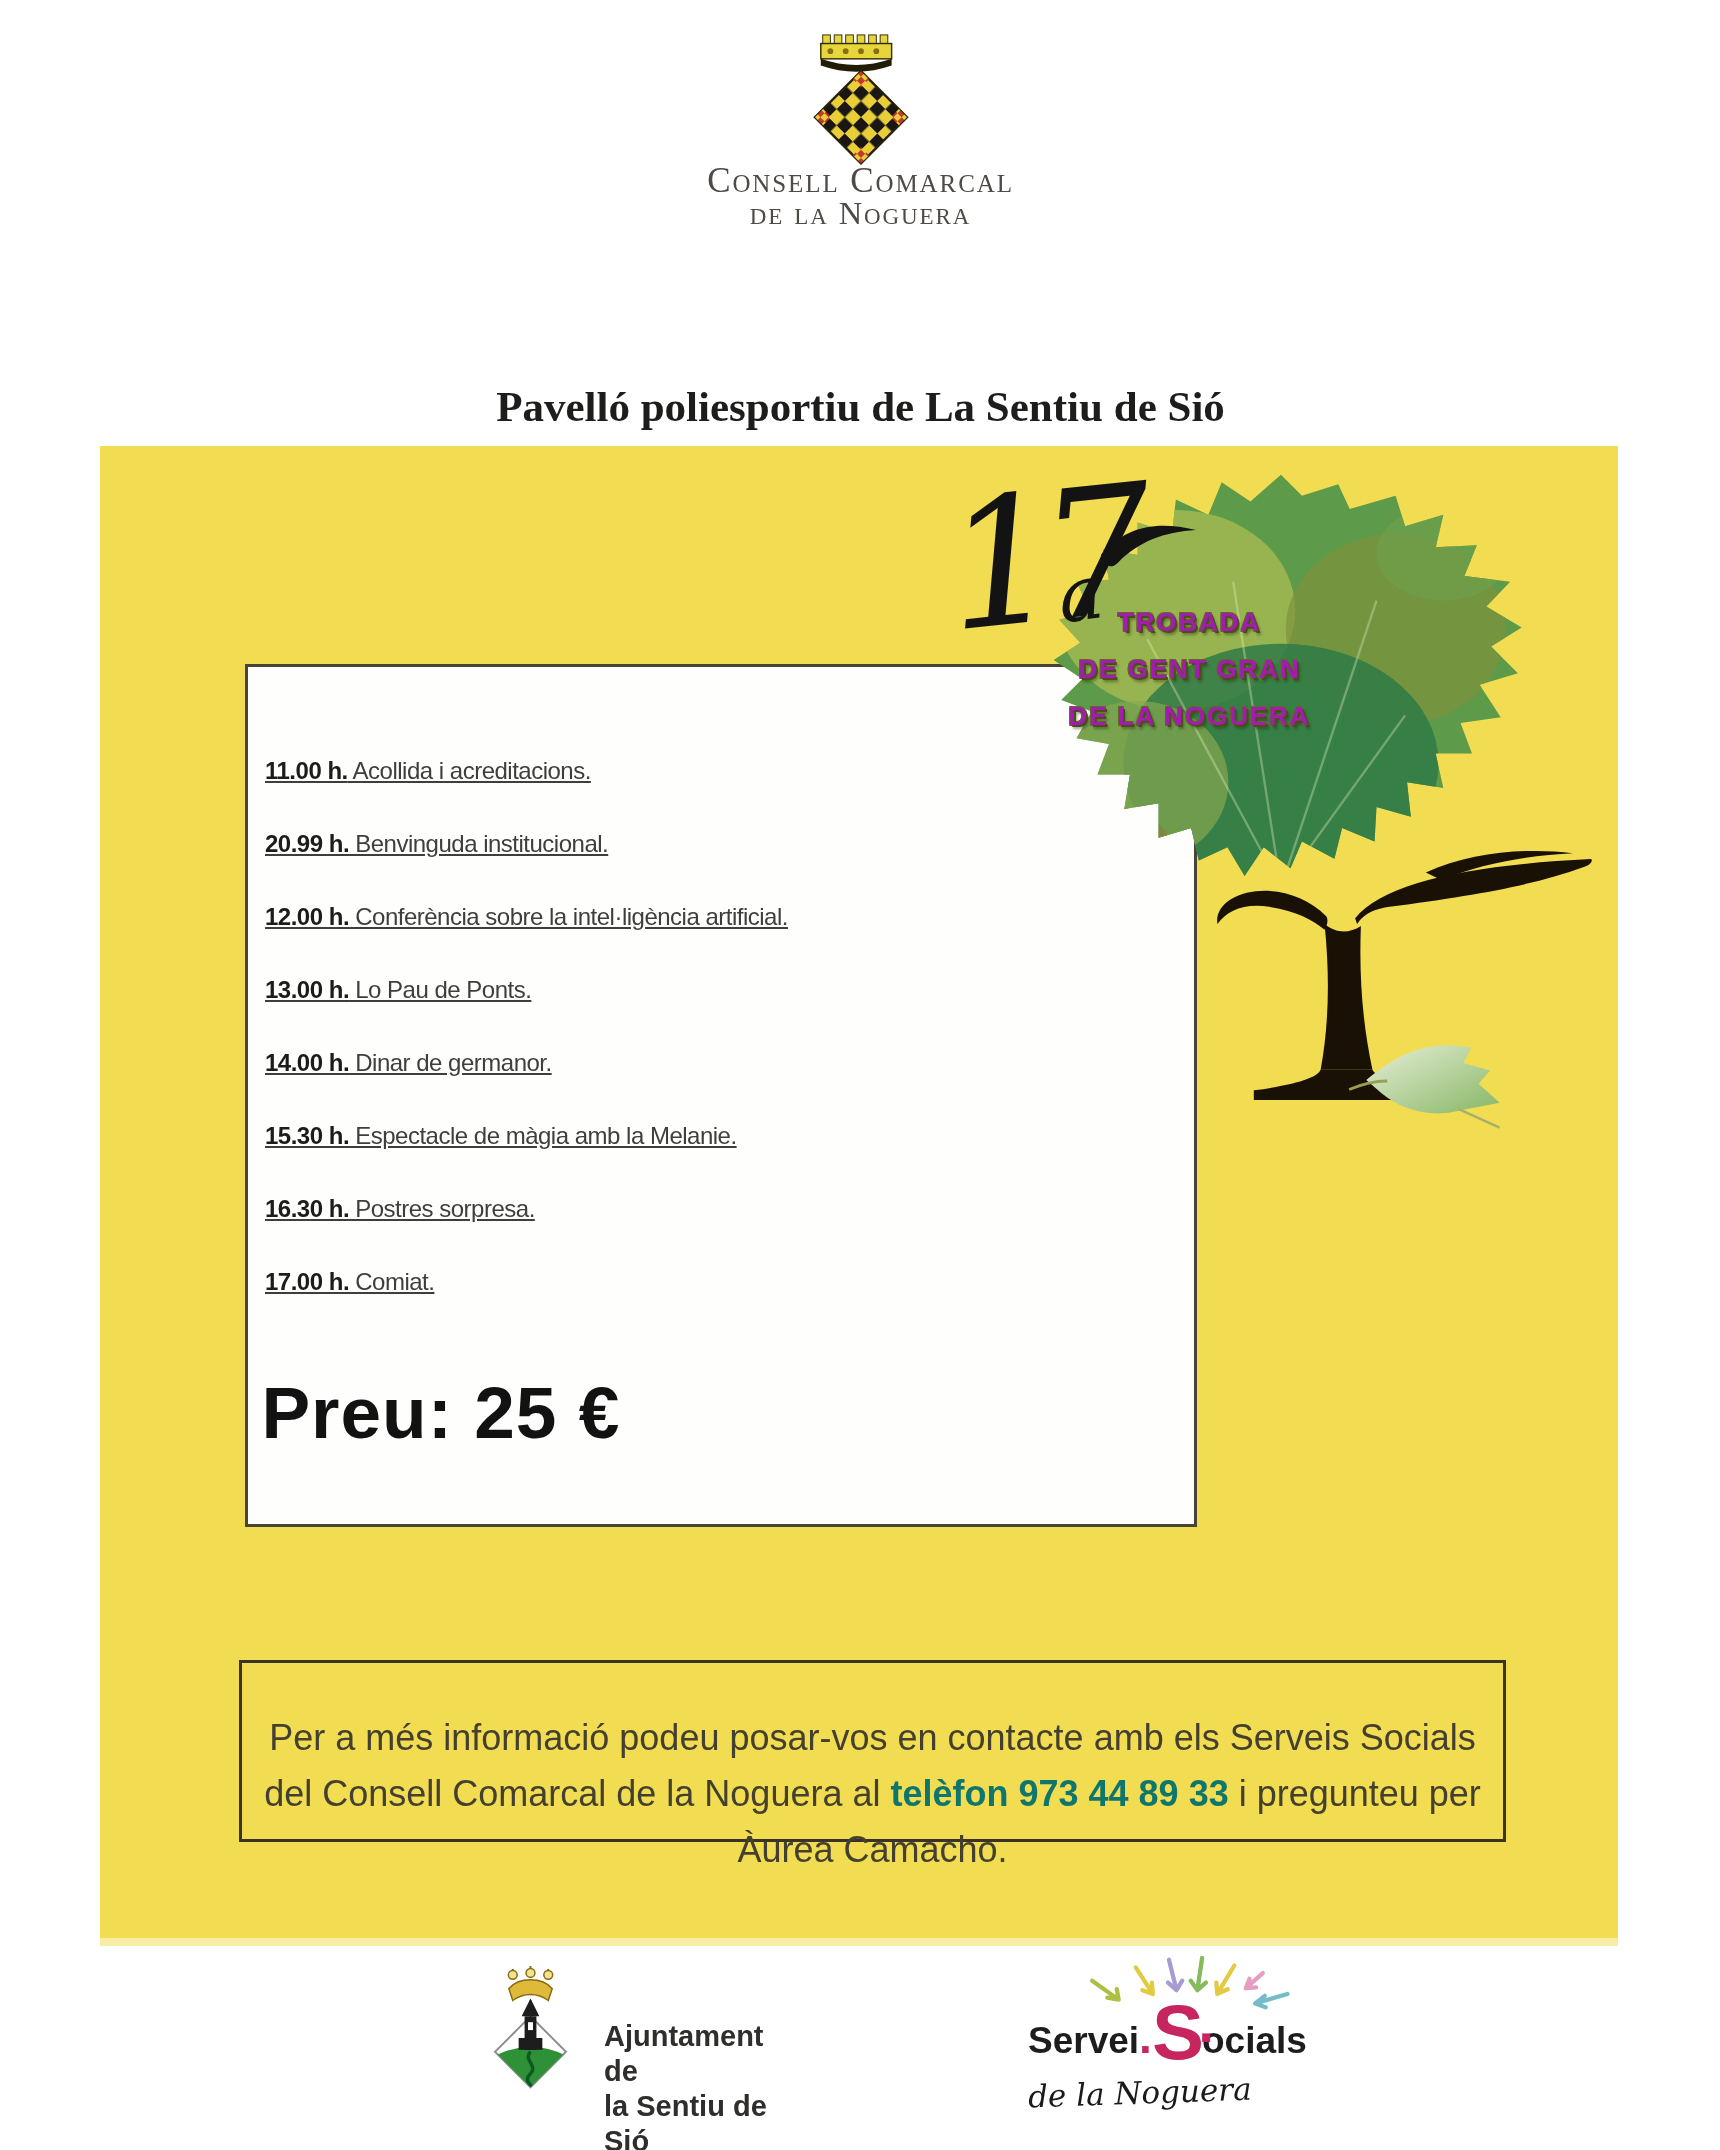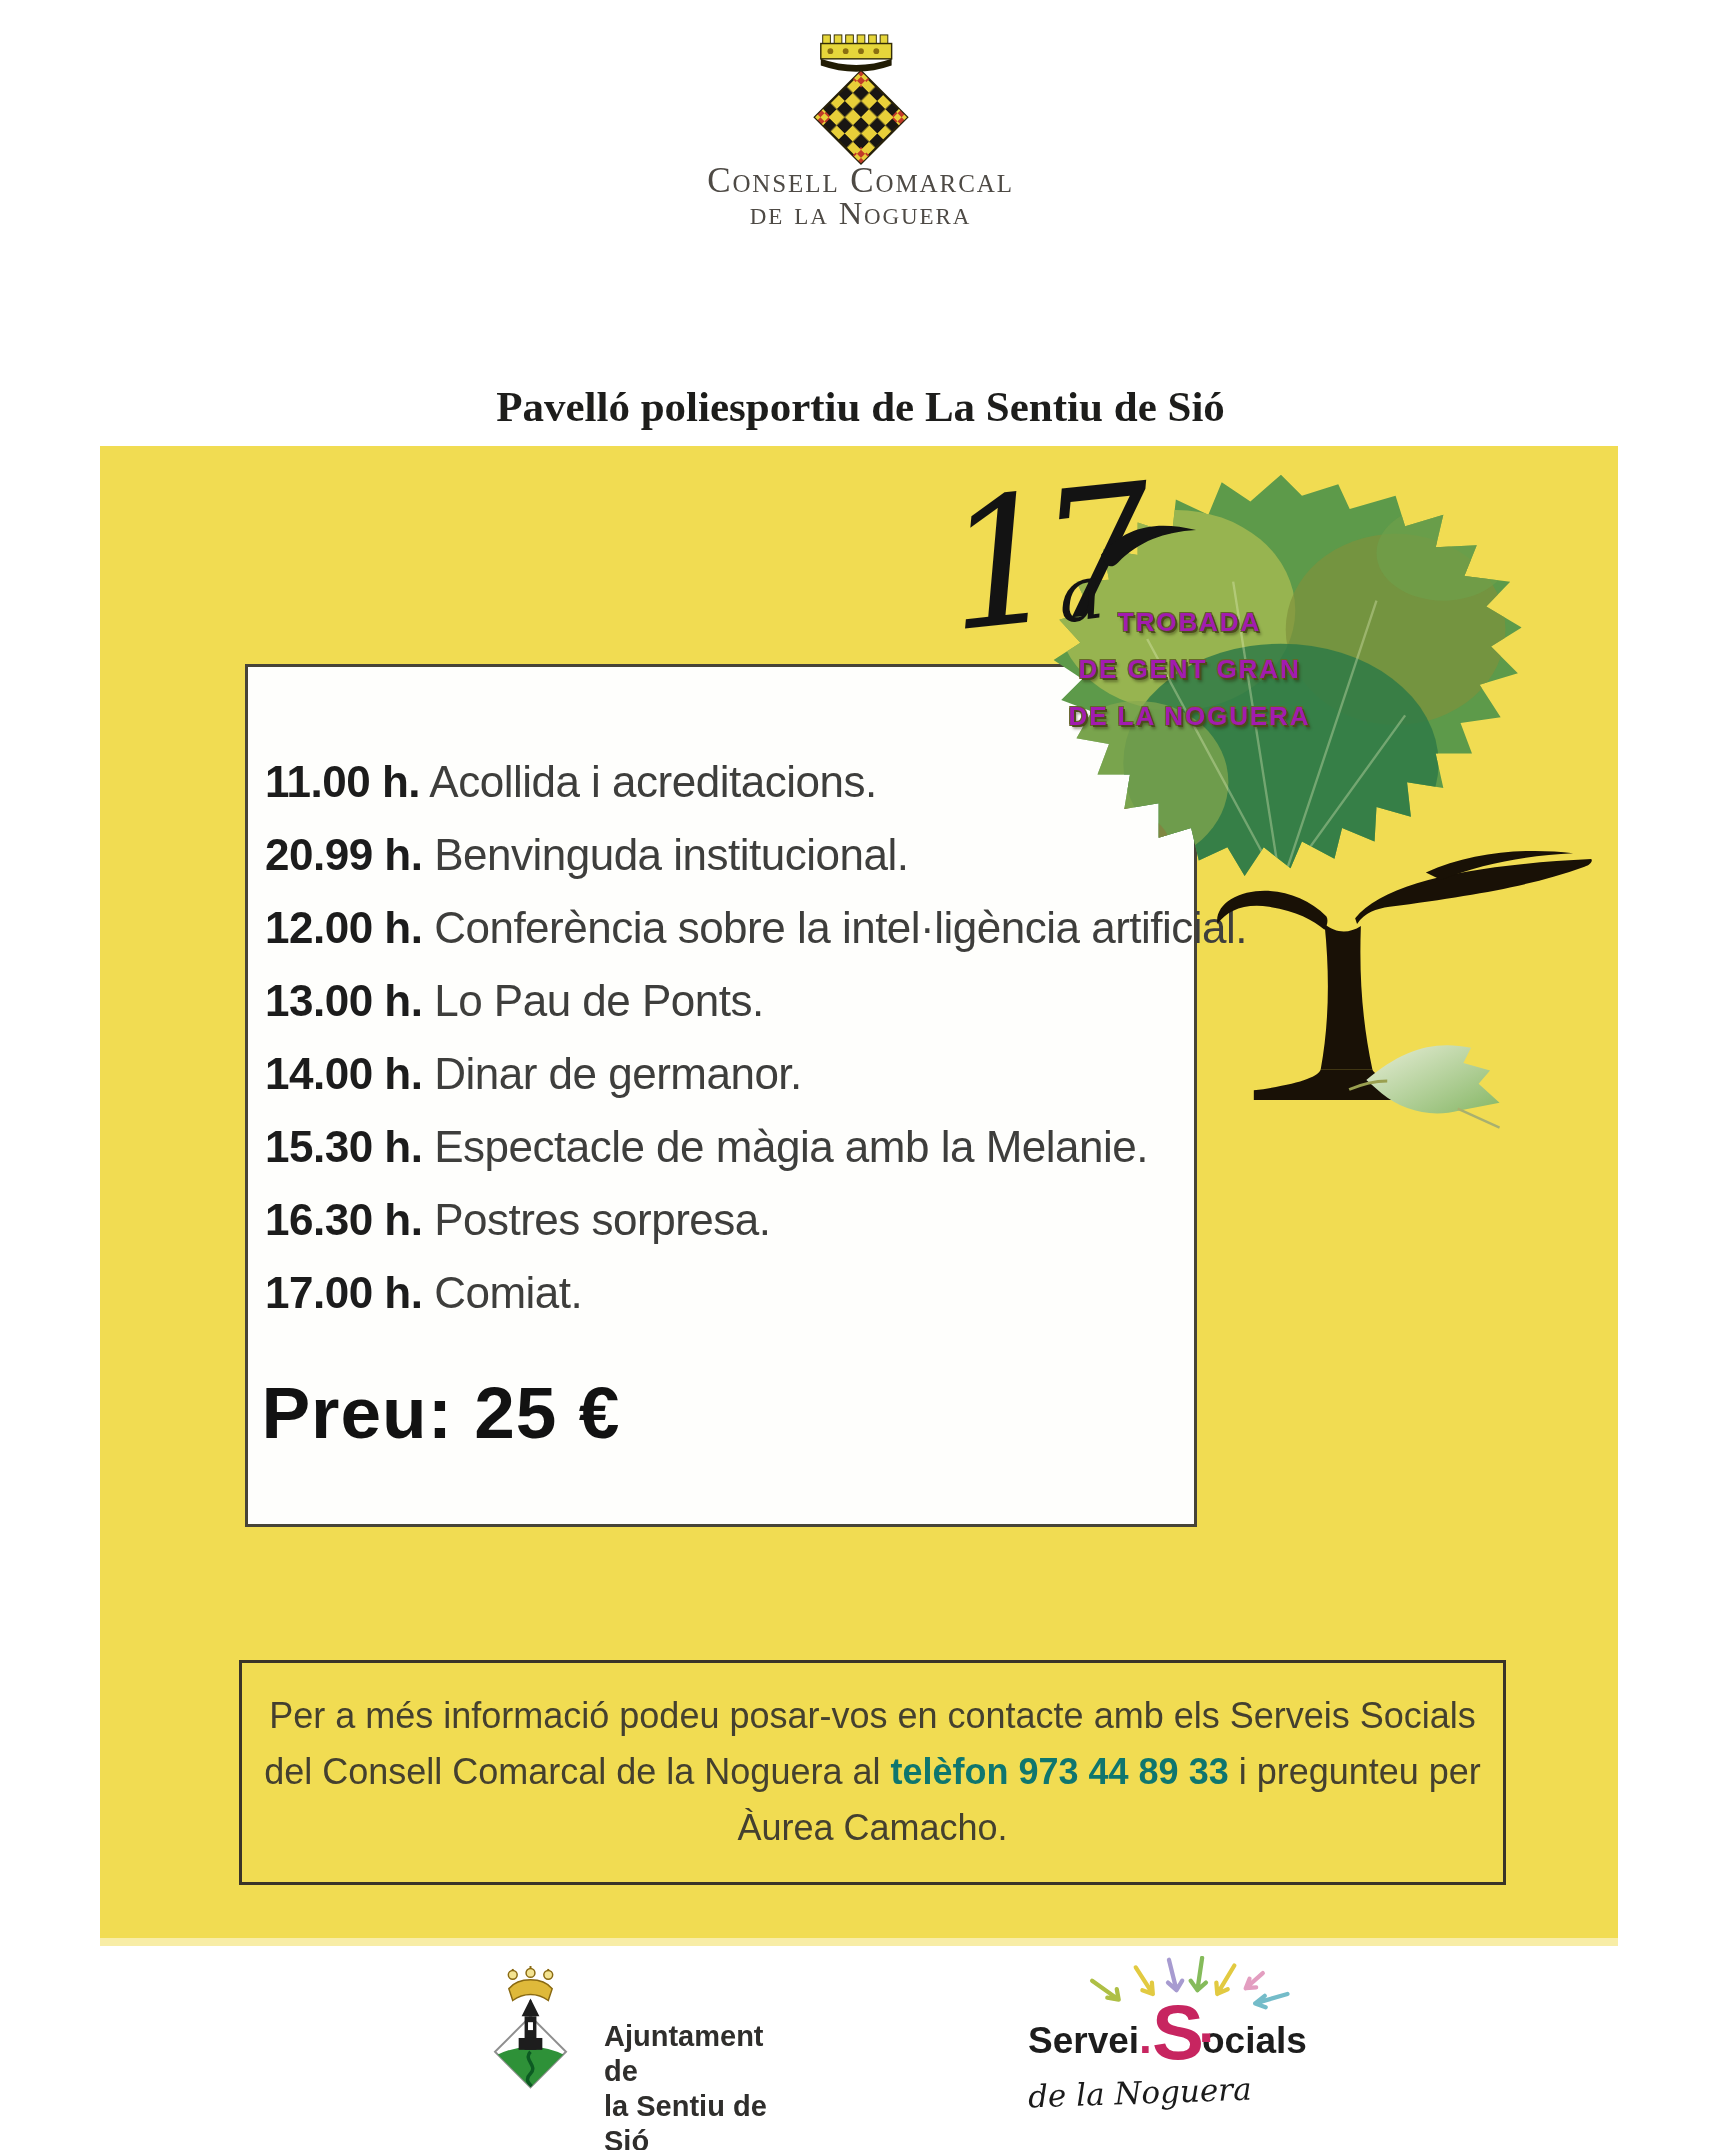--- a/index.html
+++ b/index.html
@@ -45,30 +45,30 @@
     position:absolute;left:922px;top:153px;width:335px;z-index:6;text-align:center;
     font-weight:700;font-size:26px;line-height:47px;letter-spacing:1.9px;color:#a21caf;
     text-shadow:1.9px 1.9px 0 #4c4c1c,-1px -1px 0 #65652a,1px -1px 0 #65652a,-1px 1px 0 #65652a,2.9px 3.8px 2.9px rgba(40,40,10,0.45);
   }
   
   .schedule-box{
     position:absolute;left:145px;top:218px;width:952px;height:863px;box-sizing:border-box;
     background:#fefefc;border:3.8px solid #474438;z-index:1;
   }
   .schedule-list{position:absolute;left:17px;top:90px;right:7.6px;}
-  .sched-item{height:73px;font-size:44px;color:#3e3e3c;white-space:nowrap;letter-spacing:-0.5px;}
+  .sched-item{height:73px;font-size:24px;color:#3e3e3c;white-space:nowrap;letter-spacing:-0.5px;text-decoration:underline;}
   .sched-time{font-weight:700;color:#1c1c1c;}
   .price{
     position:absolute;left:13.4px;top:704px;font-size:73px;font-weight:700;
     color:#121212;letter-spacing:1px;
   }
   
   .contact-box{
-    position:absolute;left:139px;top:1214px;width:1267px;height:225px;box-sizing:border-box;
-    border:3.8px solid #3a3428;text-align:center;padding-top:25px;
+    position:absolute;left:139px;top:1214px;width:1267px;height:182px;box-sizing:border-box;
+    border:3.8px solid #3a3428;text-align:center;padding-top:47px;
   }
   .contact-box p{margin:0;font-size:36px;line-height:56px;color:#44402f;}
   .contact-bold{font-weight:700;color:#0f766e;}
   
   .ajuntament{position:absolute;left:478px;top:1965px;width:325px;height:153px;}
   .ajuntament .crest2{position:absolute;left:0;top:0;}
   .ajuntament .aj-text{
     position:absolute;left:126px;top:54px;font-weight:700;font-size:29px;line-height:35px;color:#2f2e2c;
   }
   .serveis{position:absolute;left:1028px;top:1956px;width:315px;height:163px;text-align:left;}

